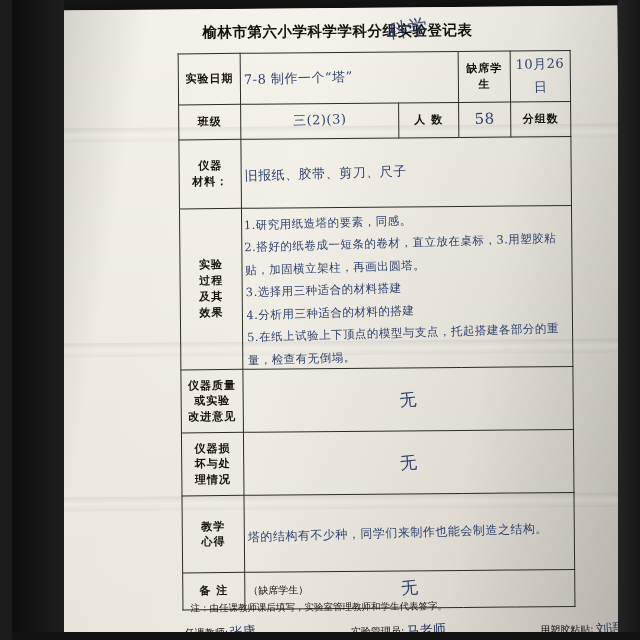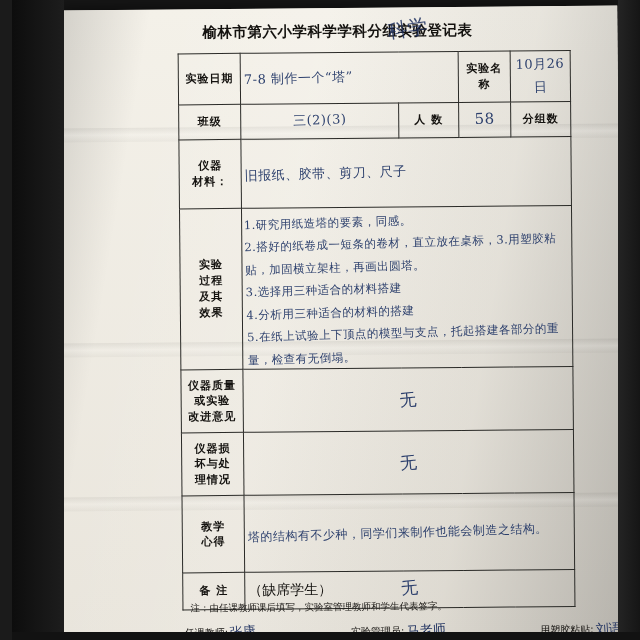--- a/index.html
+++ b/index.html
@@ -221,21 +221,21 @@
           <col style="width:60px">
           <col style="width:52px">
           <col style="width:60px">
         </colgroup>
         <tbody>
           <tr class="r-name">
             <td class="label">实验日期</td>
             <td class="value" colspan="2">
               <span class="hand">7-8 制作一个“塔”</span>
             </td>
-            <td class="label">实验名称</td>
+            <td class="label">缺席学生</td>
             <td class="value">
               <span class="hand center">10月26日</span>
             </td>
           </tr>
 
           <tr class="r-class">
             <td class="label">班级</td>
             <td class="value">
               <span class="hand center">三(2)(3)</span>
             </td>
@@ -290,21 +290,21 @@
             <td class="label" style="white-space:pre-line">教学
 心得</td>
             <td class="value multi-line" colspan="4" style="vertical-align:middle">
               <span class="hand" style="font-size:12px">塔的结构有不少种，同学们来制作也能会制造之结构。</span>
             </td>
           </tr>
 
           <tr class="r-remark">
             <td class="label">备  注</td>
             <td class="value" colspan="4" style="position:relative">
-              <span style="font-size:14px">（缺席学生）</span>
+              <span style="font-size:10px">（缺席学生）</span>
               <span class="hand none" style="position:absolute;left:0;right:0;top:2px">无</span>
             </td>
           </tr>
         </tbody>
       </table>
 
       <div class="footer-note">注：由任课教师课后填写，实验室管理教师和学生代表签字。</div>
 
       <div class="sign-row">
         <div>

